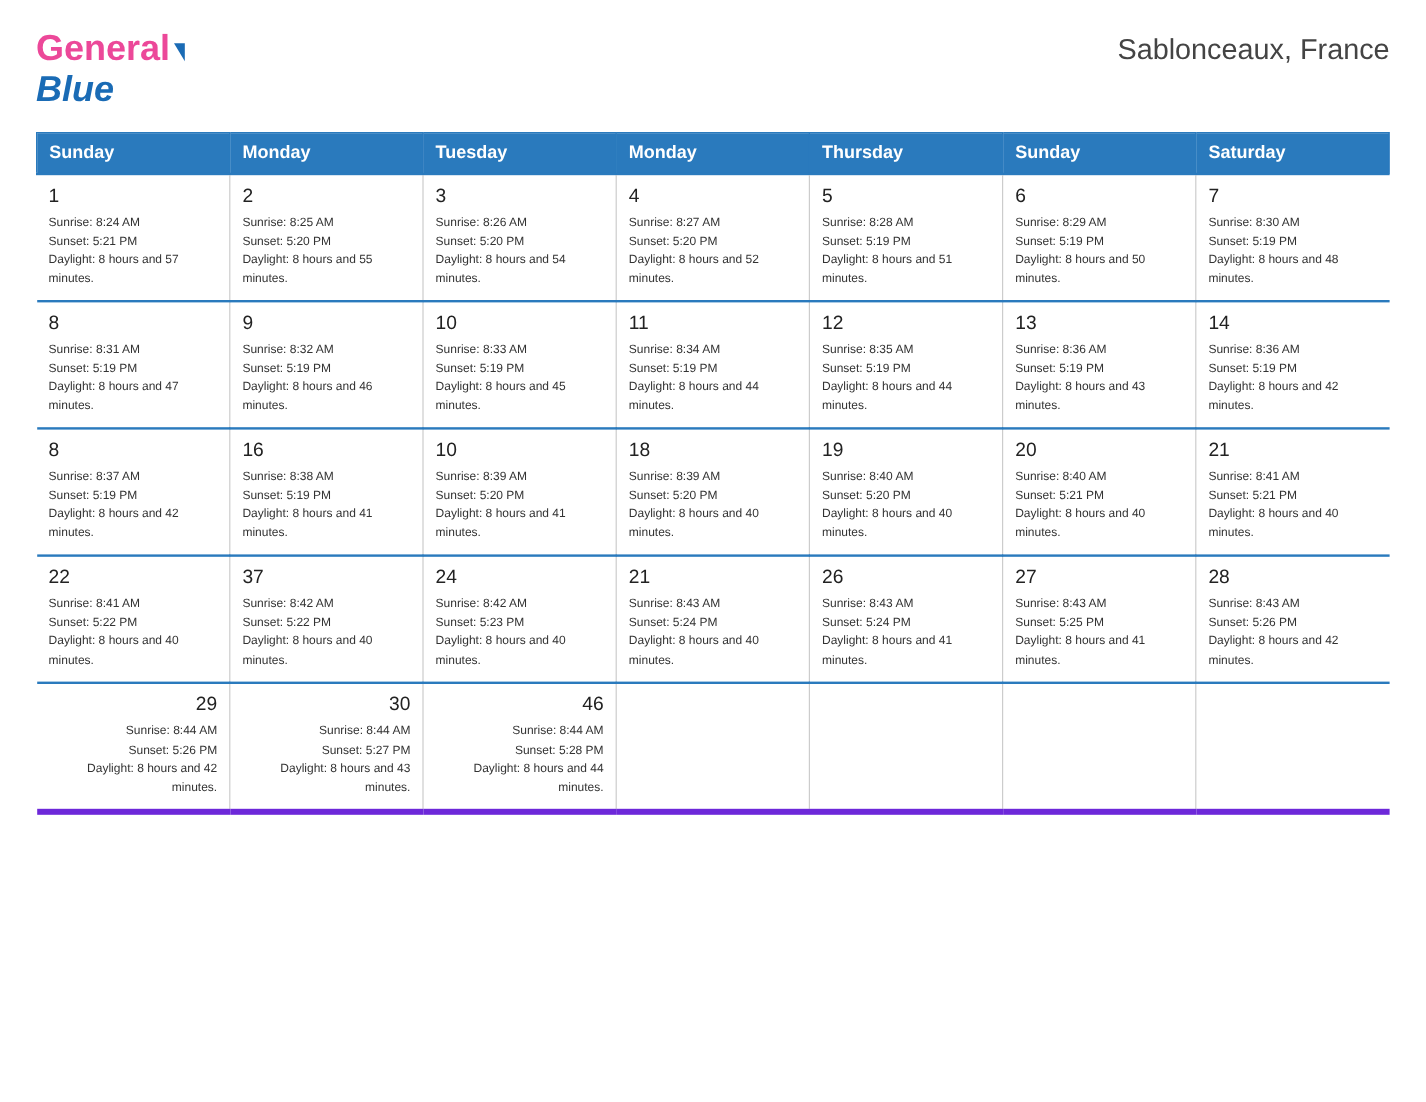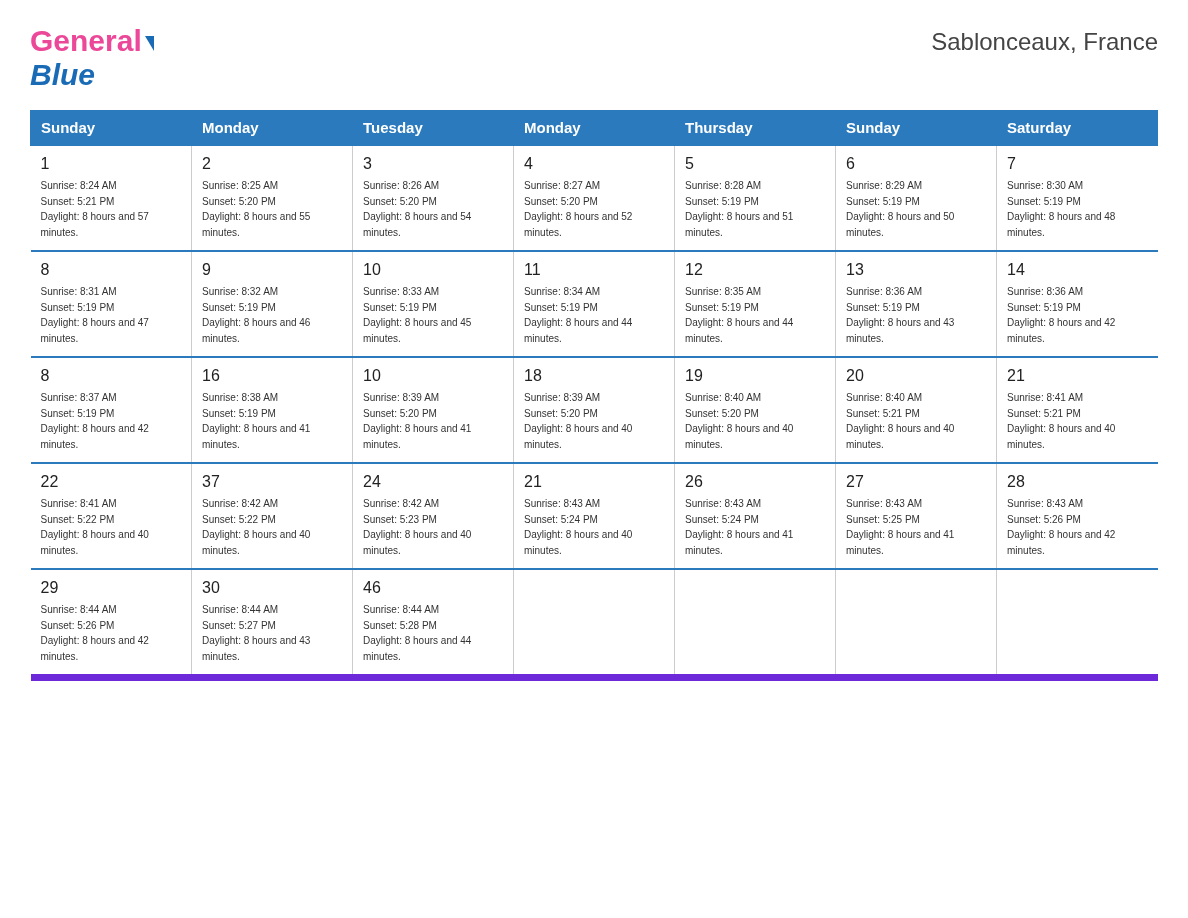--- a/index.html
+++ b/index.html
@@ -59,21 +59,22 @@
       padding: 6px 10px 10px 10px;
       border-right: 1px solid #ccc;
       width: calc(100% / 7);
       color: #222;
       line-height: 1.5;
     }
     tbody td:last-child {
       border-right: none;
     }
     tbody tr:last-child td {
-      border-bottom: 7px solid #6d28d9;
+      border-bottom: 5px solid #6d28d9;
+      text-align: right;
     }
     .day-num {
       font-size: 16px;
       font-weight: normal;
       margin-bottom: 2px;
       color: #222;
     }
     .day-info {
       font-size: 10px;
       color: #333;

